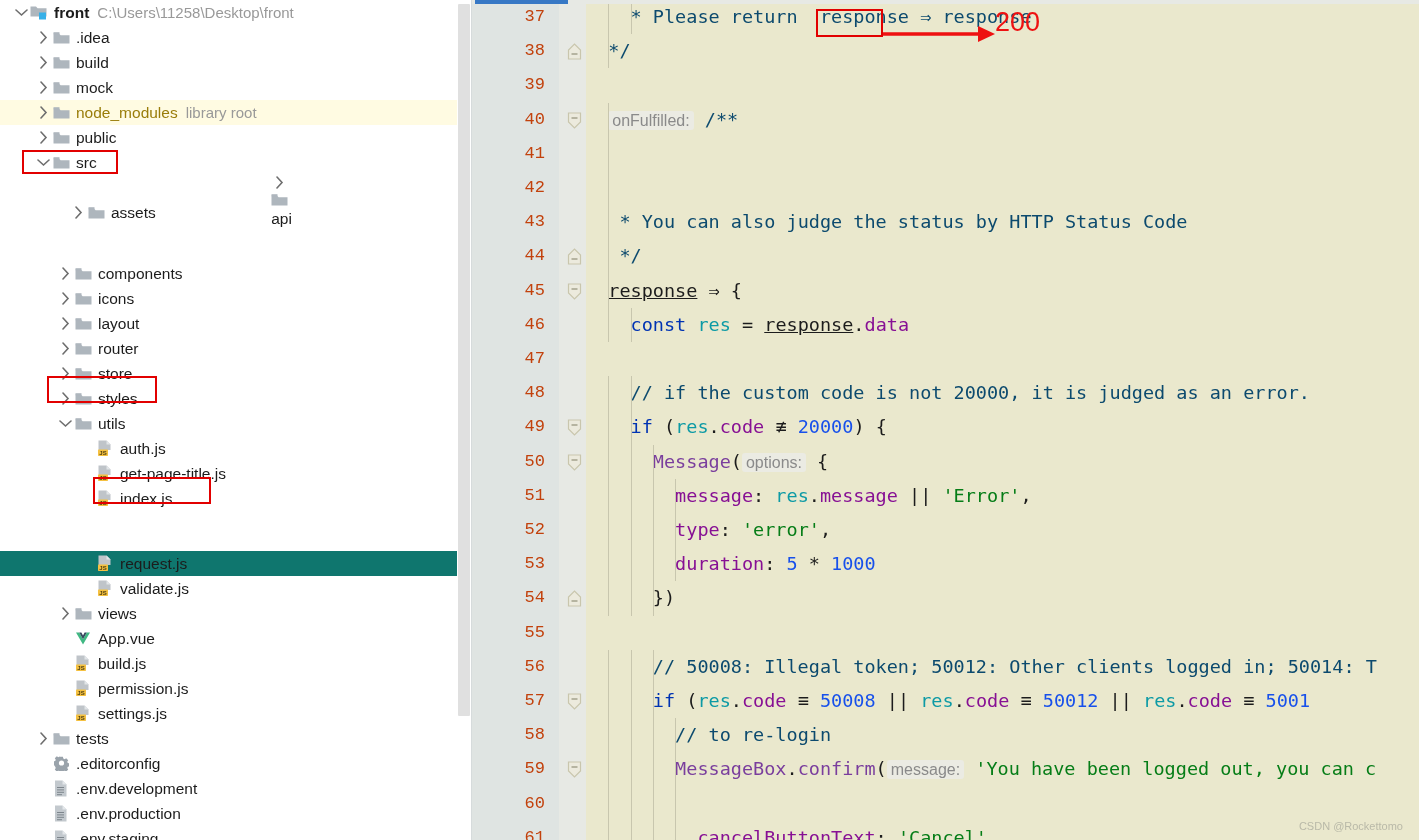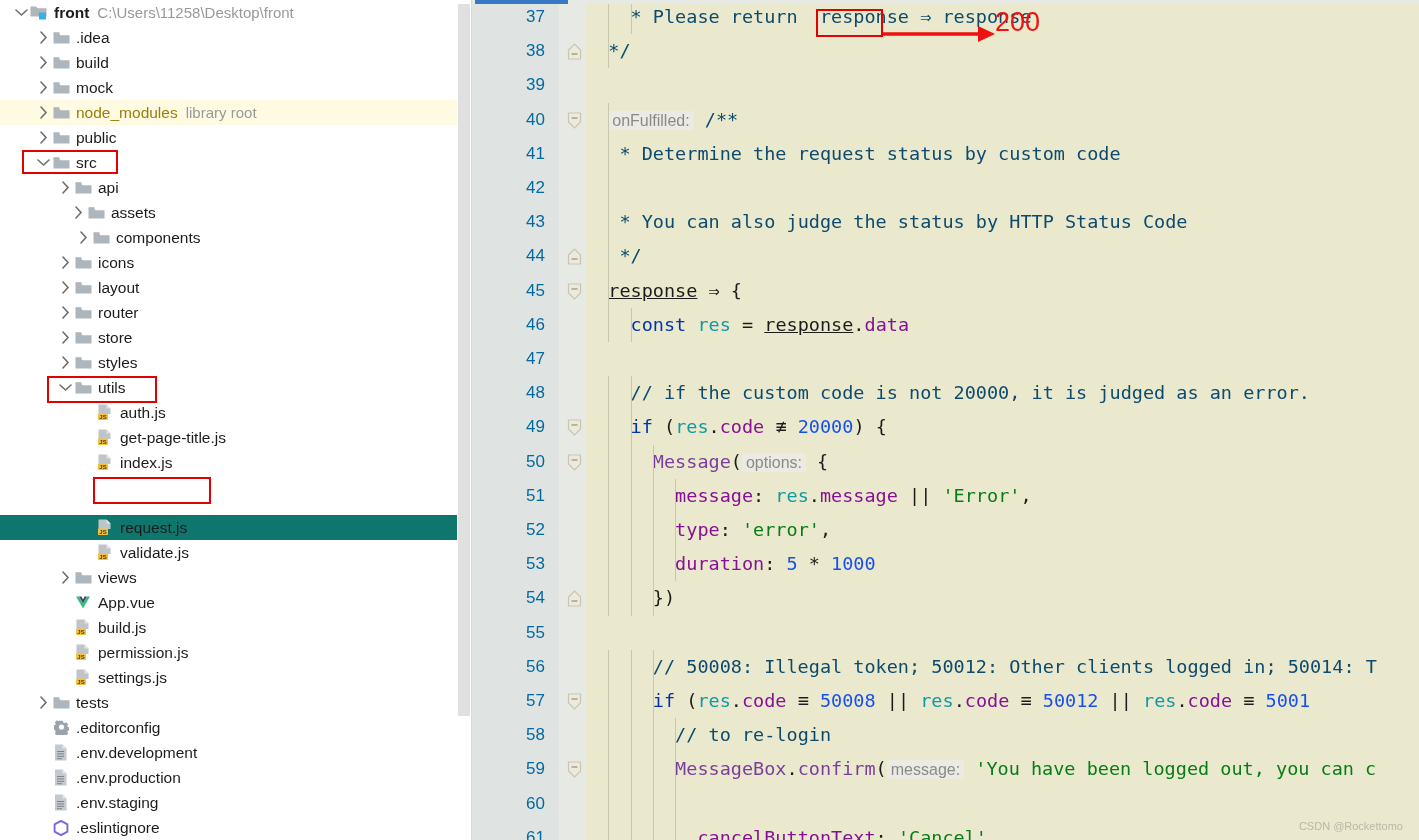--- a/index.html
+++ b/index.html
@@ -93,22 +93,22 @@
     background: #e7e9e4;
   }
   #code-area {
     position: absolute; top: 0; left: 114px; right: 0; height: 840px;
     background: #eae8cd;
   }
 
   .lnum {
     position: absolute; right: 14px; top: 0; height: 34.2px;
     line-height: 34.2px;
-    font-family: Liberation Sans, sans-serif;
-    font-size: 17px; color: #0369a1;
+    font-family: Liberation Mono, monospace;
+    font-size: 17px; color: #c2410c;
   }
   .fold {
     position: absolute; left: 8px; top: 9px;
     width: 15px; height: 17px;
   }
   .fold svg { display:block; }
 
   .code {
     position: absolute; left: 0; top: 0; height: 34.2px;
     line-height: 34.2px;
@@ -257,21 +257,21 @@
             </svg>
           </span>
           <span class="ficon">
             <svg width="17" height="14" viewBox="0 0 17 14">
               <path d="M0.5 2.5 h5.5 l1.6 1.8 h8.9 v8.2 h-16 z" fill="#aeb6bd"></path>
               <rect x="0.5" y="1.2" width="6" height="2" fill="#aeb6bd"></rect>
             </svg>
           </span>
           <span class="label">src</span>
         </div>
-        <div class="tree-row" style="padding-left: 58px;">
+        <div class="tree-row" style="padding-left: 87px; flex-direction: column;">
           <span class="chev">
             <svg width="9" height="13" viewBox="0 0 9 13">
               <path d="M2 1 L7 6.5 L2 12" fill="none" stroke="#6e6e6e" stroke-width="1.6" stroke-linecap="round"></path>
             </svg>
           </span>
           <span class="ficon">
             <svg width="17" height="14" viewBox="0 0 17 14">
               <path d="M0.5 2.5 h5.5 l1.6 1.8 h8.9 v8.2 h-16 z" fill="#aeb6bd"></path>
               <rect x="0.5" y="1.2" width="6" height="2" fill="#aeb6bd"></rect>
             </svg>
@@ -285,21 +285,21 @@
             </svg>
           </span>
           <span class="ficon">
             <svg width="17" height="14" viewBox="0 0 17 14">
               <path d="M0.5 2.5 h5.5 l1.6 1.8 h8.9 v8.2 h-16 z" fill="#aeb6bd"></path>
               <rect x="0.5" y="1.2" width="6" height="2" fill="#aeb6bd"></rect>
             </svg>
           </span>
           <span class="label">assets</span>
         </div>
-        <div class="tree-row" style="padding-left: 76px;">
+        <div class="tree-row" style="padding-left: 58px; margin-top: 36px;">
           <span class="chev">
             <svg width="9" height="13" viewBox="0 0 9 13">
               <path d="M2 1 L7 6.5 L2 12" fill="none" stroke="#6e6e6e" stroke-width="1.6" stroke-linecap="round"></path>
             </svg>
           </span>
           <span class="ficon">
             <svg width="17" height="14" viewBox="0 0 17 14">
               <path d="M0.5 2.5 h5.5 l1.6 1.8 h8.9 v8.2 h-16 z" fill="#aeb6bd"></path>
               <rect x="0.5" y="1.2" width="6" height="2" fill="#aeb6bd"></rect>
             </svg>
@@ -713,21 +713,21 @@
       </div>
     <div id="code-area">
         <div class="code" style="top: 0px;"><span class="plain">    </span><span class="cmt">* Please return  response ⇒ response</span></div>
         <div class="iguide" style="left: 22.26px; top: 0px;"></div>
         <div class="iguide" style="left: 44.52px; top: 0px;"></div>
         <div class="code" style="top: 34.2px;"><span class="plain">  </span><span class="cmt">*/</span></div>
         <div class="iguide" style="left: 22.26px; top: 34.2px;"></div>
         <div class="code" style="top: 68.4px;"></div>
         <div class="code" style="top: 102.6px;"><span class="plain">  </span><span class="hintchip">onFulfilled:</span><span class="plain"> </span><span class="cmt">/**</span></div>
         <div class="iguide" style="left: 22.26px; top: 102.6px;"></div>
-        <div class="code" style="top: 136.8px;"><span class="plain">   </span><span class="cmt">* Determine the request status by custom code</span></div>
+        <div class="code" style="top: 136.8px;"><span class="plain">   </span></div>
         <div class="iguide" style="left: 22.26px; top: 136.8px;"></div>
         <div class="iguide" style="left: 22.26px; top: 171px;"></div>
         <div class="code" style="top: 205.2px;"><span class="plain">   </span><span class="cmt">* You can also judge the status by HTTP Status Code</span></div>
         <div class="iguide" style="left: 22.26px; top: 205.2px;"></div>
         <div class="code" style="top: 239.4px;"><span class="plain">   </span><span class="cmt">*/</span></div>
         <div class="iguide" style="left: 22.26px; top: 239.4px;"></div>
         <div class="code" style="top: 273.6px;"><span class="plain">  </span><span class="param-u">response</span><span class="plain"> ⇒ {</span></div>
         <div class="iguide" style="left: 22.26px; top: 273.6px;"></div>
         <div class="code" style="top: 307.8px;"><span class="plain">    </span><span class="kw">const</span><span class="plain"> </span><span class="var">res</span><span class="plain"> = </span><span class="param-u">response</span><span class="plain">.</span><span class="prop">data</span></div>
         <div class="iguide" style="left: 22.26px; top: 307.8px;"></div>

